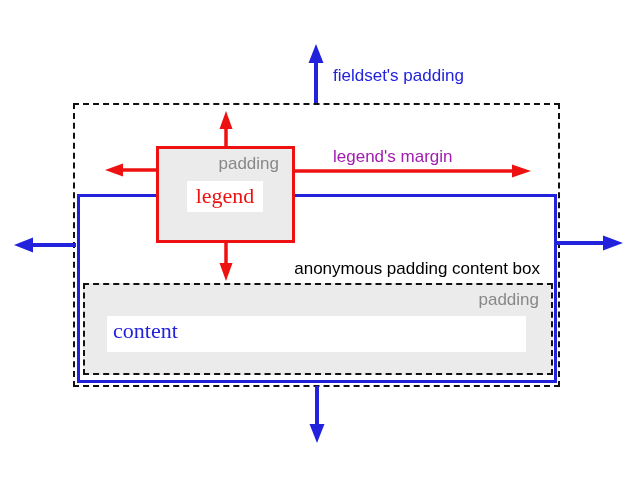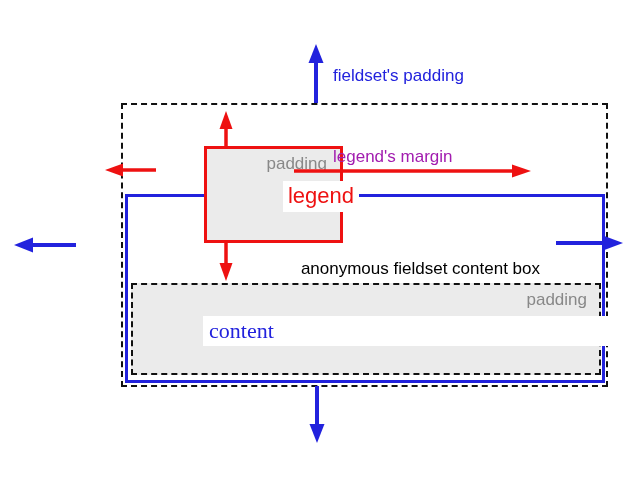--- a/index.html
+++ b/index.html
@@ -3,61 +3,61 @@
 <meta charset="utf-8">
 <style>
   html, body { margin: 0; padding: 0; background: #ffffff; }
   .canvas {
     position: relative;
     width: 640px; height: 480px;
     background: #ffffff;
     overflow: hidden;
     font-family: "Liberation Sans", sans-serif;
   }
-  .abs { position: absolute; box-sizing: border-box; margin-left: 48px; }
+  .abs { position: absolute; box-sizing: border-box; }
 
   
   .outer-dashed {
     left: 73px; top: 103px; width: 487px; height: 284px;
     border: 2px dashed #111111;
   }
   
   .blue-box {
     left: 77px; top: 194px; width: 480px; height: 189px;
     border: 3px solid #2222dd;
   }
   
   .inner-dashed {
     left: 83px; top: 283px; width: 470px; height: 92px;
     border: 2px dashed #111111;
   }
   
   .content-bar {
-    left: 22px; top: 31px; width: 419px; height: 30px;
+    left: 22px; top: 31px; width: 419px; height: 36px;
     background: #ffffff;
     line-height: 30px;
   }
   .content-text {
     font-family: "Liberation Serif", serif;
     font-size: 22px;
     padding-left: 6px;
   }
   
   .legend-box {
     left: 156px; top: 146px; width: 139px; height: 97px;
     border: 3px solid #ee1111;
   }
   .legend-strip {
     left: 28px; top: 32px; width: 76px; height: 31px;
     background: #ffffff;
     text-align: center;
     line-height: 30px;
   }
   .legend-text {
-    font-family: Liberation Sans, sans-serif;
+    font-family: Liberation Serif, serif;
     font-size: 22px;
   }
   .pad-label {
     position: absolute;
     font-size: 17px;
     line-height: 18px;
     white-space: nowrap;
   }
   .legend-box .pad-label { top: 6px; right: 13px; }
   .inner-dashed .pad-label { top: 6px; right: 12px; }
@@ -98,21 +98,21 @@
     <span class="pad-label" style="color: rgb(136, 136, 136);">padding</span>
     <div class="abs legend-strip" style="background-color: rgb(255, 255, 255);">
       <span class="legend-text" style="color: rgb(238, 17, 17);">legend</span>
     </div>
   </div>
 
   <div class="label fieldset-margin-label" style="color: rgb(34, 34, 221);">fieldset's padding</div>
 
   <div class="label legend-margin-label" style="color: #a21caf;">legend's margin</div>
 
-  <div class="label anon-label" style="color: rgb(0, 0, 0);">anonymous fieldset content box</div>
+  <div class="label anon-label" style="color: rgb(0, 0, 0);">anonymous padding content box</div>
 
   <svg class="arrow-layer" viewBox="0 0 640 480">
 
     <g>
       <line x1="316" y1="103" x2="316" y2="61" stroke-width="4" stroke="#2222dd"></line>
       <polygon points="316,44 308.5,63 323.5,63" fill="#2222dd"></polygon>
     </g>
     <g>
       <line x1="317" y1="386" x2="317" y2="426" stroke-width="4" stroke="#2222dd"></line>
       <polygon points="317,443 309.5,424 324.5,424" fill="#2222dd"></polygon>

